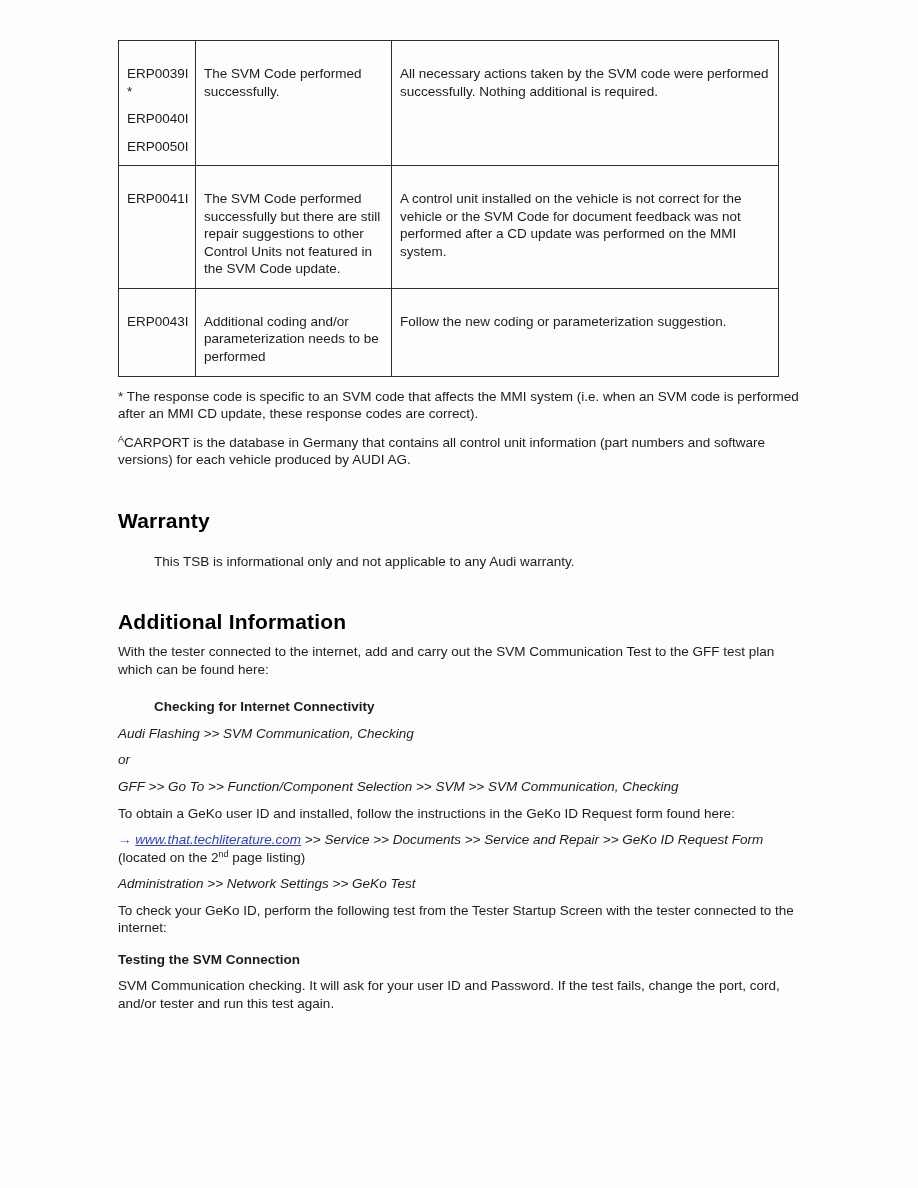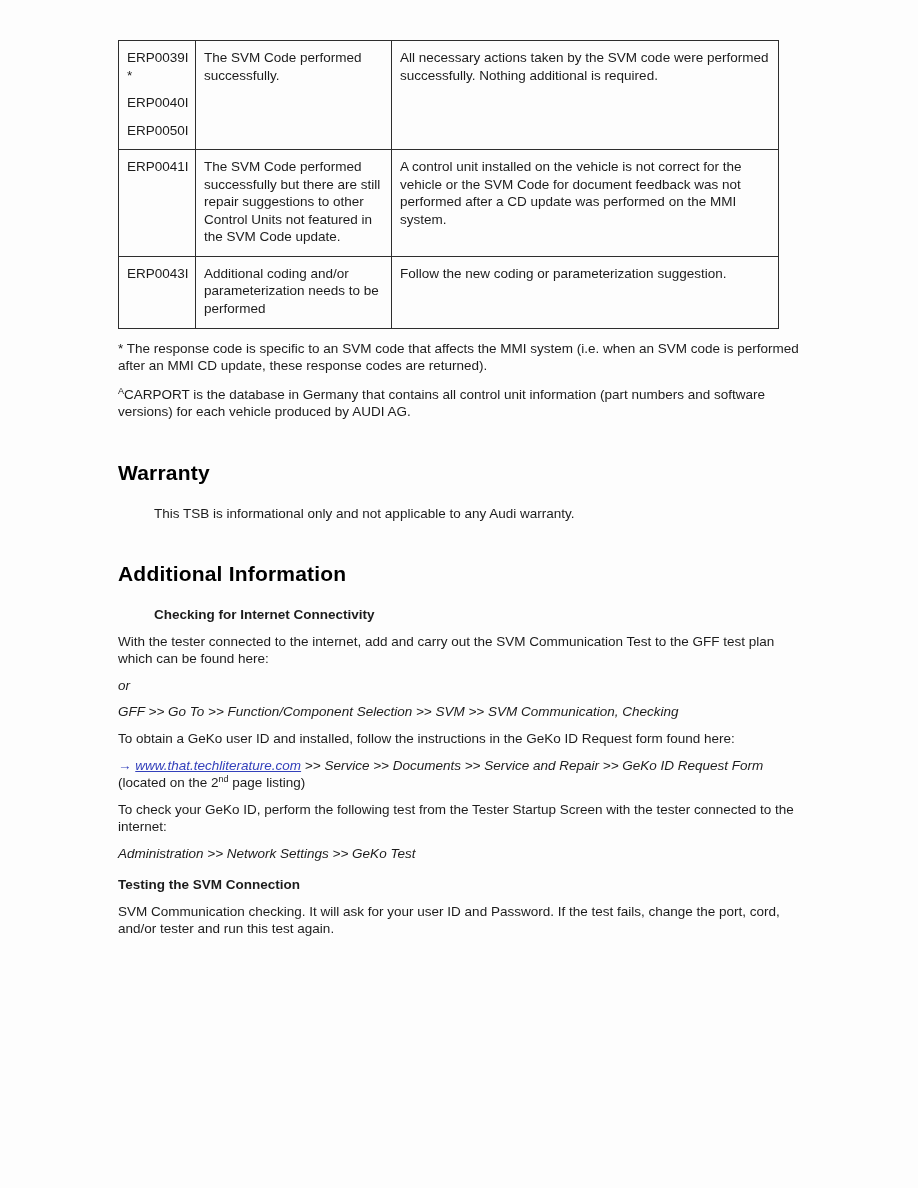--- a/index.html
+++ b/index.html
@@ -24,21 +24,21 @@
     border-collapse: collapse;
     width: 660px;
     table-layout: fixed;
     font-size: 13.5px;
     line-height: 1.3;
     border: 1px solid #2e2e2e;
   }
   table.resp-table td {
     border: 1px solid #2e2e2e;
     vertical-align: top;
-    padding: 8px 8px 10px 8px;
+    padding: 24px 8px 10px 8px;
   }
   td.col-code   { width: 77px;  }
   td.col-desc   { width: 196px; }
   td.col-result { width: 387px; }
   .code-line { white-space: nowrap; }
   .code-gap  { margin-top: 10px; }
 
   
   .para {
     font-size: 13.5px;
@@ -99,39 +99,40 @@
       <tr>
         <td class="col-code">
           <div class="code-line">ERP0043I</div>
         </td>
         <td class="col-desc">Additional coding and/or parameterization needs to be performed</td>
         <td class="col-result">Follow the new coding or parameterization suggestion.</td>
       </tr>
     </tbody>
   </table>
 
-  <p class="para footnote">* The response code is specific to an SVM code that affects the MMI system (i.e. when an SVM code is performed after an MMI CD update, these response codes are returned).</p>
+  <p class="para footnote">* The response code is specific to an SVM code that affects the MMI system (i.e. when an SVM code is performed after an MMI CD update, these response codes are correct).</p>
   <p class="para footnote"><sup>A</sup><span>CARPORT is the database in Germany that contains all control unit information (part numbers and software versions) for each vehicle produced by AUDI AG.</span></p>
 
   <h1 class="sec-heading">Warranty</h1>
   <p class="para after-heading">This TSB is informational only and not applicable to any Audi warranty.</p>
 
   <h1 class="sec-heading">Additional Information</h1>
 
+  <p class="para">With the tester connected to the internet, add and carry out the SVM Communication Test to the GFF test plan which can be found here:</p>
   <p class="para after-heading bold">Checking for Internet Connectivity</p>
-  <p class="para">With the tester connected to the internet, add and carry out the SVM Communication Test to the GFF test plan which can be found here:</p>
+  <p class="para italic">Audi Flashing &gt;&gt; SVM Communication, Checking</p>
   <p class="para italic">or</p>
   <p class="para italic">GFF &gt;&gt; Go To &gt;&gt; Function/Component Selection &gt;&gt; SVM &gt;&gt; SVM Communication, Checking</p>
 
   <p class="para">To obtain a GeKo user ID and installed, follow the instructions in the GeKo ID Request form found here:</p>
   <p class="para">
     <span class="arrow">→</span>
     <a class="doc-link">www.that.techliterature.com</a>
     <span class="italic">&gt;&gt; Service &gt;&gt; Documents &gt;&gt; Service and Repair &gt;&gt; GeKo ID Request Form</span>
     <span>(located on the 2</span><sup>nd</sup><span> page listing)</span>
   </p>
+  <p class="para italic">Administration &gt;&gt; Network Settings &gt;&gt; GeKo Test</p>
   <p class="para">To check your GeKo ID, perform the following test from the Tester Startup Screen with the tester connected to the internet:</p>
-  <p class="para italic">Administration &gt;&gt; Network Settings &gt;&gt; GeKo Test</p>
 
   <p class="para bold subhead">Testing the SVM Connection</p>
   <p class="para">SVM Communication checking. It will ask for your user ID and Password. If the test fails, change the port, cord, and/or tester and run this test again.</p>
 
 </div>
 
 </body></html>

